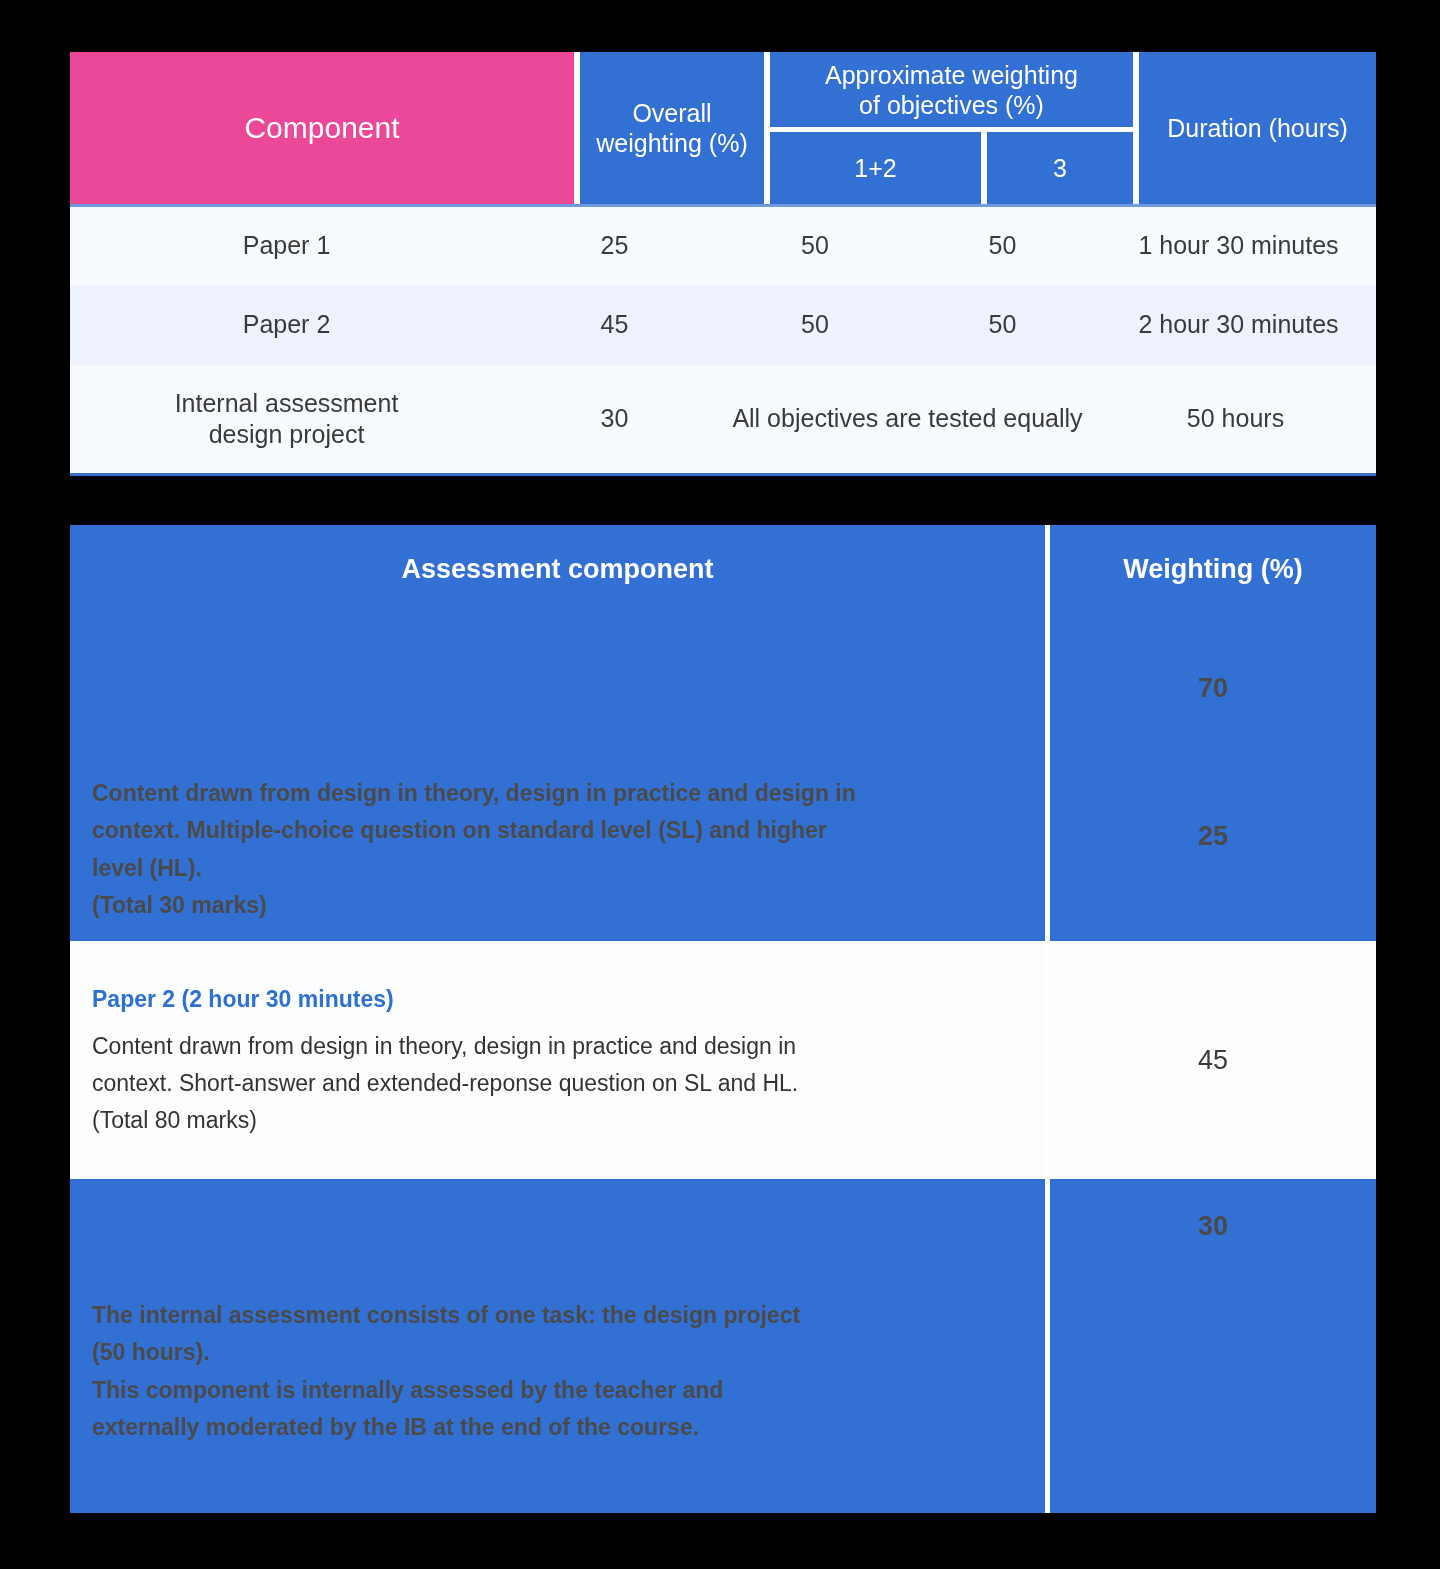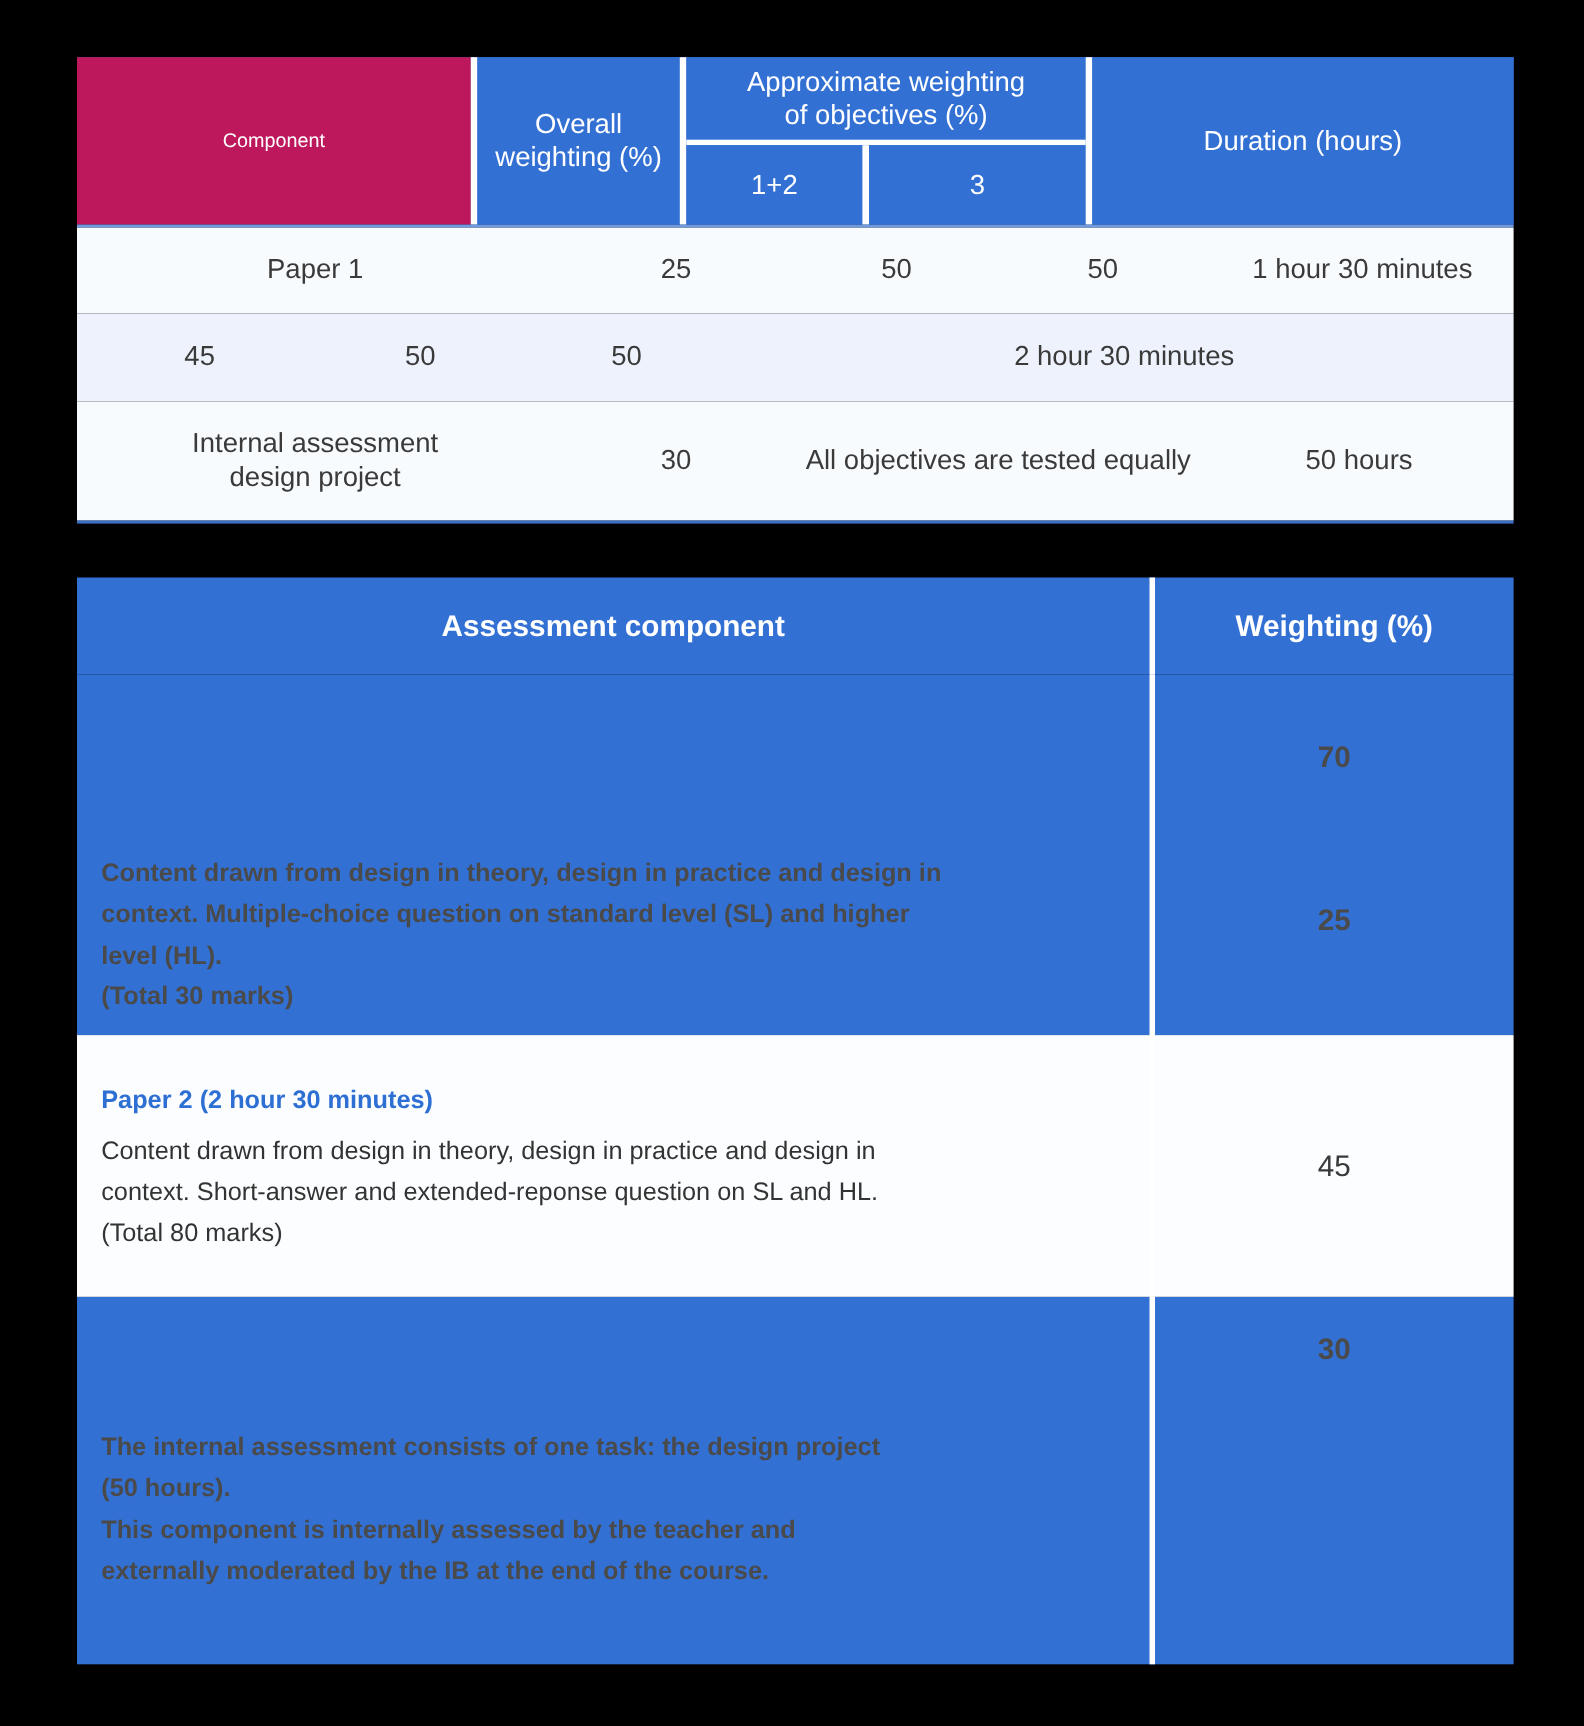--- a/index.html
+++ b/index.html
@@ -33,24 +33,24 @@
   }
 
   .t1-head {
     display: flex;
     width: 1306px;
     background: #3370D4;
     height: 152px;
   }
 
   .t1-h-component {
-    width: 358px;
-    background: #be185d;
+    width: 504px;
+    background: #ec4899;
     color: #ffffff;
-    font-size: 18px;
+    font-size: 30px;
     display: flex;
     align-items: center;
     justify-content: center;
     text-align: center;
     box-sizing: border-box;
   }
   .t1-div-v {
     width: 6px;
     background: #ffffff;
     flex: 0 0 6px;
@@ -96,21 +96,21 @@
   }
   .t1-h-sub {
     background: #3370D4;
     color: #ffffff;
     font-size: 25px;
     display: flex;
     align-items: center;
     justify-content: center;
     box-sizing: border-box;
   }
-  .t1-h-sub.s1 { width: 160px; }
+  .t1-h-sub.s1 { width: 211px; }
   .t1-h-sub.s2 { flex: 1; }
 
   .t1-h-duration {
     flex: 1;
     background: #3370D4;
     color: #ffffff;
     font-size: 25px;
     display: flex;
     align-items: center;
     justify-content: center;
@@ -344,20 +344,21 @@
       <div class="t1-cell c-over">25</div>
       <div class="t1-gap"></div>
       <div class="t1-cell c-s1">50</div>
       <div class="t1-gap"></div>
       <div class="t1-cell c-s2">50</div>
       <div class="t1-gap"></div>
       <div class="t1-cell c-dur">1 hour 30 minutes</div>
     </div>
 
     <div class="t1-row even r2">
+      <div class="t1-cell c-comp">Paper 2</div>
       <div class="t1-gap"></div>
       <div class="t1-cell c-over">45</div>
       <div class="t1-gap"></div>
       <div class="t1-cell c-s1">50</div>
       <div class="t1-gap"></div>
       <div class="t1-cell c-s2">50</div>
       <div class="t1-gap"></div>
       <div class="t1-cell c-dur">2 hour 30 minutes</div>
     </div>
 

